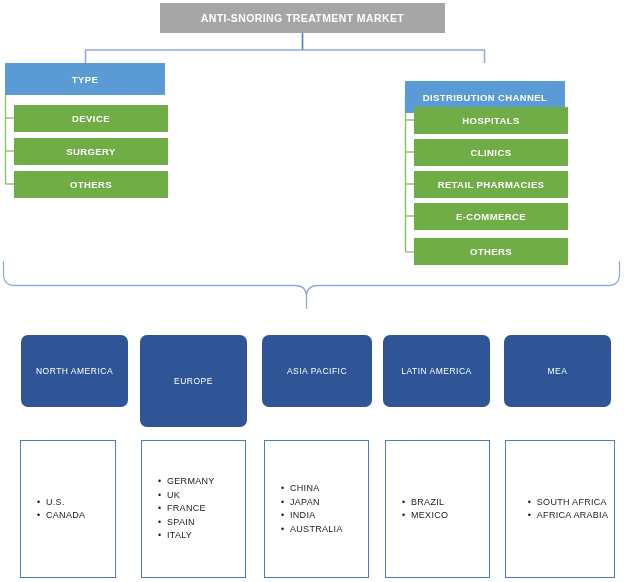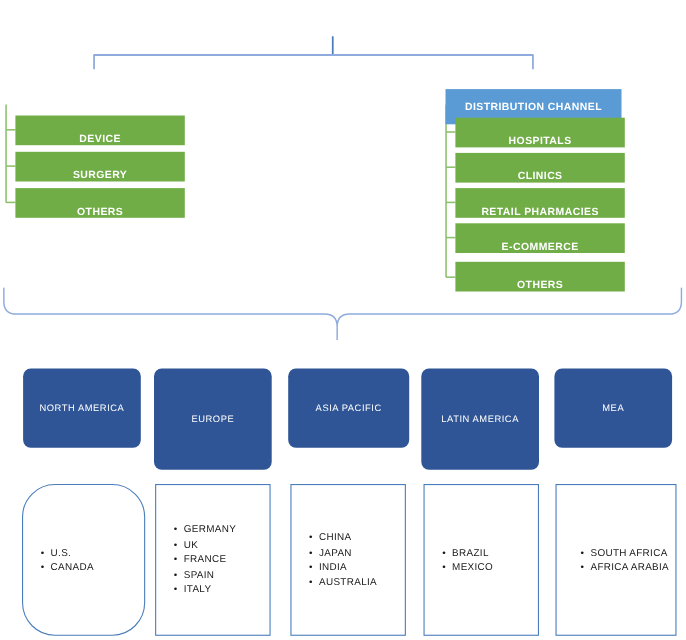--- a/index.html
+++ b/index.html
@@ -41,21 +41,20 @@
     font-size: 9.5px;
     font-weight: bold;
     letter-spacing: 0.4px;
   }
   .sub-node {
     background: #70ad47;
     color: #ffffff;
     font-size: 9.5px;
     font-weight: bold;
     letter-spacing: 0.4px;
-    align-items: flex-end;
   }
   .region-node {
     background: #2f5597;
     color: #ffffff;
     font-size: 8.5px;
     font-weight: normal;
     letter-spacing: 0.5px;
     border-radius: 7px;
   }
   .list-node {
@@ -124,21 +123,27 @@
              L 295 285.5
              Q 306.5 285.5 306.5 297
              L 306.5 309
              L 306.5 297
              Q 306.5 285.5 318 285.5
              L 608 285.5
              Q 619.5 285.5 619.5 274
              L 619.5 262" fill="none" stroke="#8faadc" stroke-width="1.3" stroke-linecap="round"></path>
   </svg>
 
-
+  <div class="node title-node" style="left:160px; top:3px; width:285px; height:30px;">
+    <span>ANTI-SNORING TREATMENT MARKET</span>
+  </div>
+
+  <div class="node cat-node" style="left:5px; top:63px; width:160px; height:32px;">
+    <span>TYPE</span>
+  </div>
   <div class="node sub-node" style="left:14px; top:105px; width:154px; height:27px;">
     <span>DEVICE</span>
   </div>
   <div class="node sub-node" style="left:14px; top:138px; width:154px; height:27px;">
     <span>SURGERY</span>
   </div>
   <div class="node sub-node" style="left:14px; top:171px; width:154px; height:27px;">
     <span>OTHERS</span>
   </div>
 
@@ -163,28 +168,28 @@
 
   <div class="node region-node" style="left:21px; top:335px; width:107px; height:72px;">
     <span>NORTH AMERICA</span>
   </div>
   <div class="node region-node" style="left:140px; top:335px; width:107px; height:92px;">
     <span>EUROPE</span>
   </div>
   <div class="node region-node" style="left:262px; top:335px; width:110px; height:72px;">
     <span>ASIA PACIFIC</span>
   </div>
-  <div class="node region-node" style="left:383px; top:335px; width:107px; height:92px;">
+  <div class="node region-node" style="left:383px; top:335px; width:107px; height:72px;">
     <span>LATIN AMERICA</span>
   </div>
   <div class="node region-node" style="left:504px; top:335px; width:107px; height:72px;">
     <span>MEA</span>
   </div>
 
-  <div class="list-node" style="left:20px; top:440px; width:112px; height:138px;border-radius:30px;">
+  <div class="list-node" style="left:20px; top:440px; width:96px; height:138px;">
     <div class="list-inner">
       <div class="list-item"><span class="bullet">•</span><span>U.S.</span></div>
       <div class="list-item"><span class="bullet">•</span><span>CANADA</span></div>
     </div>
   </div>
 
   <div class="list-node" style="left:141px; top:440px; width:105px; height:138px;">
     <div class="list-inner">
       <div class="list-item"><span class="bullet">•</span><span>GERMANY</span></div>
       <div class="list-item"><span class="bullet">•</span><span>UK</span></div>

